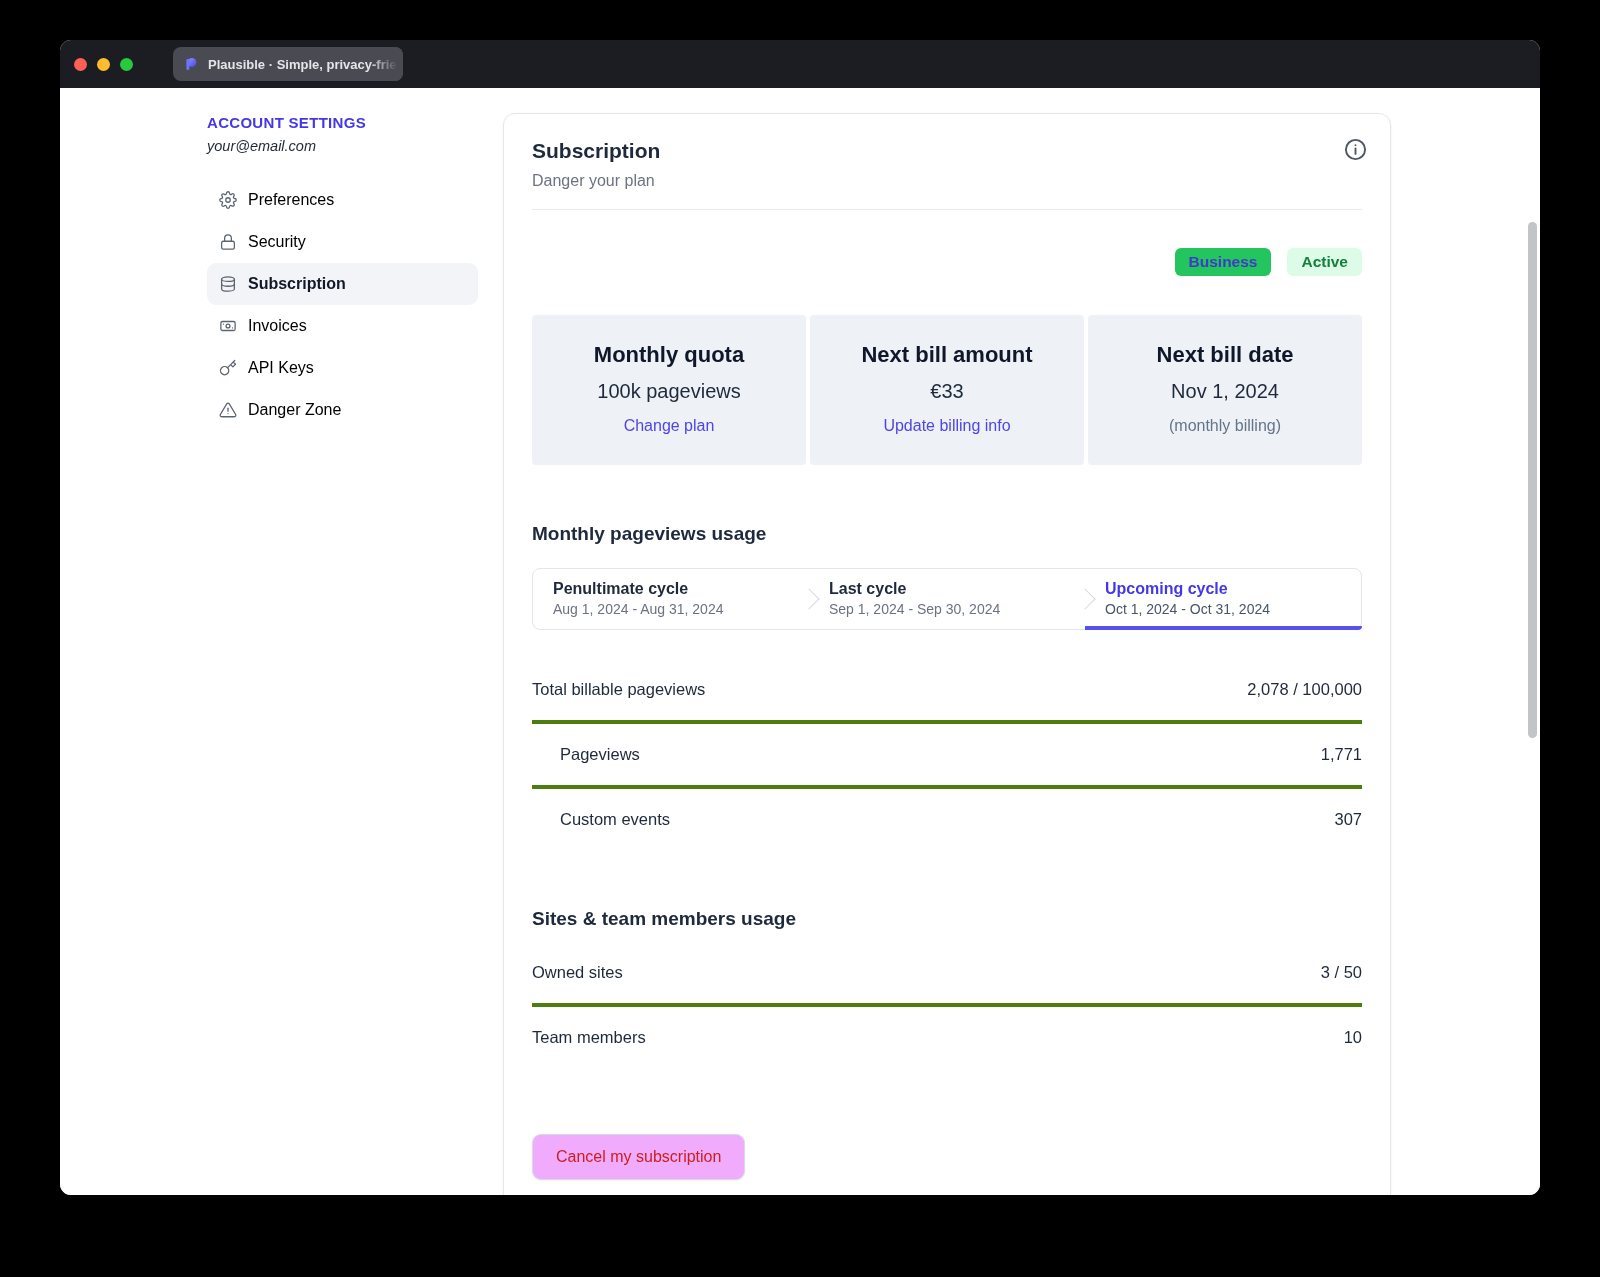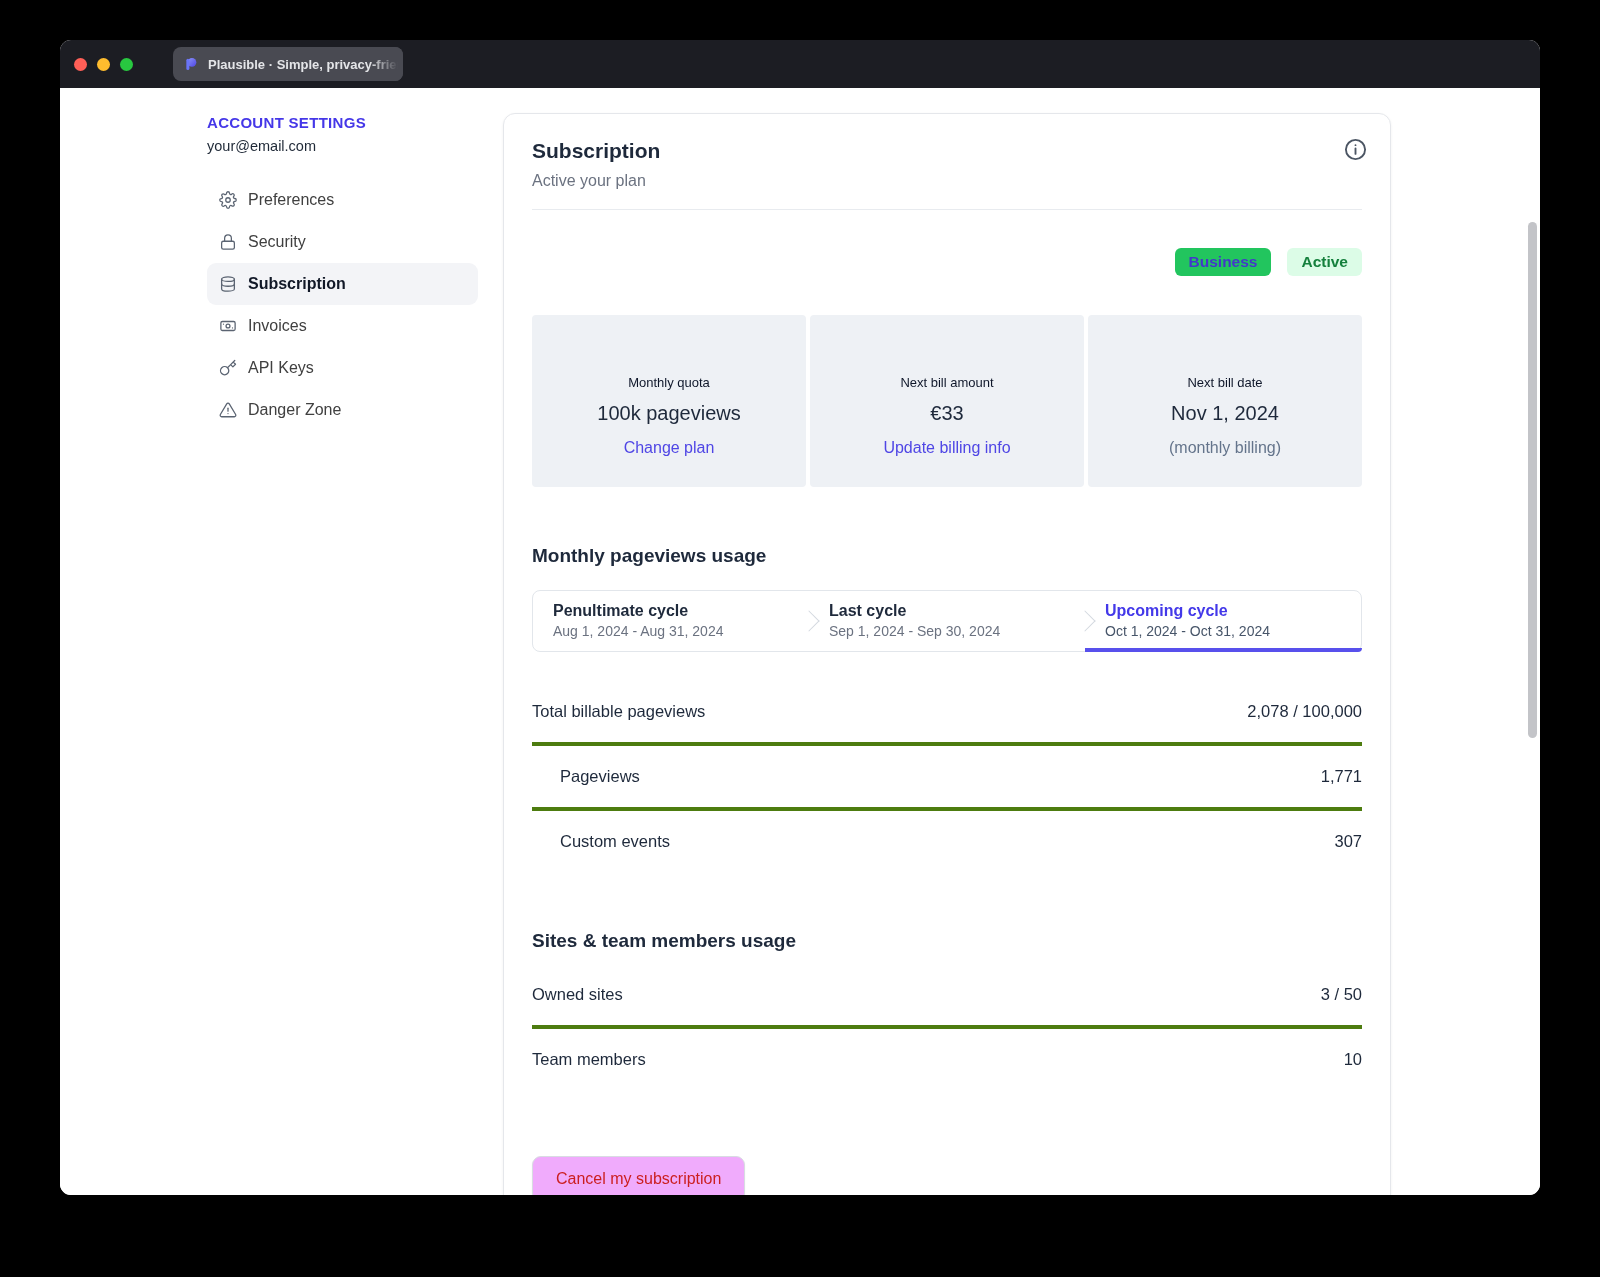--- a/index.html
+++ b/index.html
@@ -47,26 +47,26 @@
   
   .content{
     position:relative; height:1107px; background:#fff;
     display:flex; align-items:flex-start;
   }
   
   .sidebar{ margin:26px 0 0 147px; width:271px; flex:0 0 271px; }
   .sb-title{
     color:#4537e8; font-size:15px; font-weight:700; letter-spacing:.3px;
   }
-  .sb-email{ color:#1f2937; font-size:14.5px; margin-top:7px; }
+  .sb-email{ color:#1f2937; font-size:14.5px; margin-top:7px;font-style:italic; }
   .sb-nav{ margin-top:25px; display:flex; flex-direction:column; }
   .nav-item{
     display:flex; align-items:center; height:42px;
     padding:0 12px; border-radius:9px; cursor:pointer;
-    color:#404040; font-size:16px; text-decoration:none;
+    color:#000000; font-size:16px; text-decoration:none;
   }
   .nav-item .nav-ic{ width:18px; height:18px; margin-right:11px; color:#5b6472; display:flex; }
   .nav-ic svg{ width:18px; height:18px; }
   .nav-item.active{ background:#f3f4f7; color:#111827; font-weight:700; }
   
   .card{
     margin:25px 0 0 25px; width:888px;
     background:#fff; border:1px solid #e5e7eb; border-radius:12px;
     box-shadow:0 1px 3px rgba(16,24,40,.06);
     padding:25px 28px 44px 28px;
@@ -82,21 +82,21 @@
   .badges{ margin-top:38px; display:flex; justify-content:flex-end; gap:16px; }
   .badge{ padding:5px 14px; border-radius:6px; font-size:15.5px; font-weight:700; }
   .badge.plan{ background:#22c55e; color:#4338ca; }
   .badge.status{ background:#dcfce7; color:#15803d; }
   
   .stats{ margin-top:39px; display:grid; grid-template-columns:1fr 1fr 1fr; gap:4px; }
   .stat{
     background:#eef1f5; text-align:center; padding:27px 10px 30px 10px;
     border-radius:4px;
   }
-  .stat-label{ font-size:13px; font-weight:400; color:#0f172a;margin-top:33px; }
+  .stat-label{ font-size:22px; font-weight:700; color:#0f172a; }
   .stat-value{ font-size:20px; color:#1e293b; margin-top:12px; }
   .stat-link{ display:inline-block; font-size:16px; color:#4f46e5; margin-top:14px; text-decoration:none; cursor:pointer; }
   .stat-note{ font-size:16px; color:#64748b; margin-top:14px; }
   
   .section-heading{ font-size:19px; font-weight:700; color:#1e293b; margin-top:58px; }
   .cycles{
     margin-top:23px; display:flex; position:relative;
     border:1px solid #e2e6eb; border-radius:8px;
   }
   .cycle-tab{ flex:1 1 0; padding:11px 10px 12px 20px; position:relative; cursor:pointer; }
@@ -239,21 +239,21 @@
           </span>
           <span class="nav-label">Danger Zone</span>
         </a>
 
       </nav>
     </aside>
 
     <main class="card">
 
       <h1 class="card-title">Subscription</h1>
-      <div class="card-subtitle">Active your plan</div>
+      <div class="card-subtitle">Danger your plan</div>
       <span class="info-ic">
         <svg viewBox="0 0 24 24" fill="none" stroke="currentColor" stroke-width="1.8" stroke-linecap="round">
           <circle cx="12" cy="12" r="9.2"></circle>
           <line x1="12" y1="11" x2="12" y2="16.2"></line>
           <line x1="12" y1="7.8" x2="12.01" y2="7.8"></line>
         </svg>
       </span>
       <hr class="card-divider">
 
       <div class="badges">

